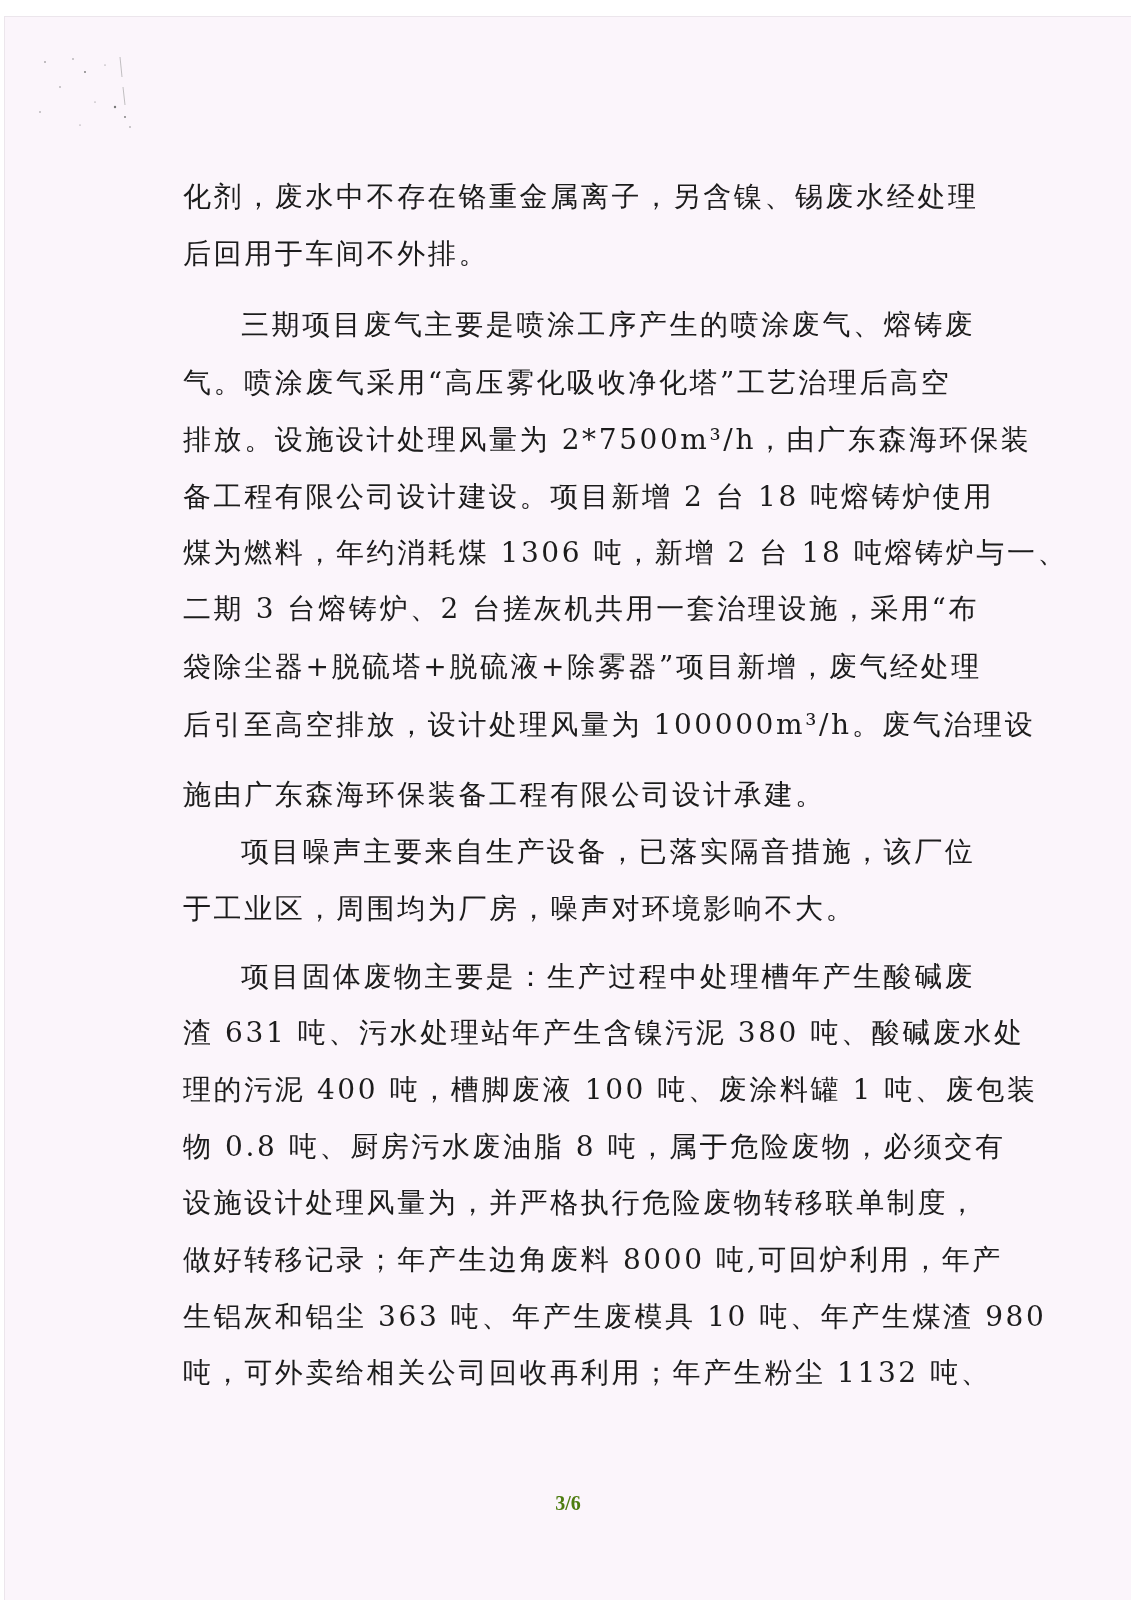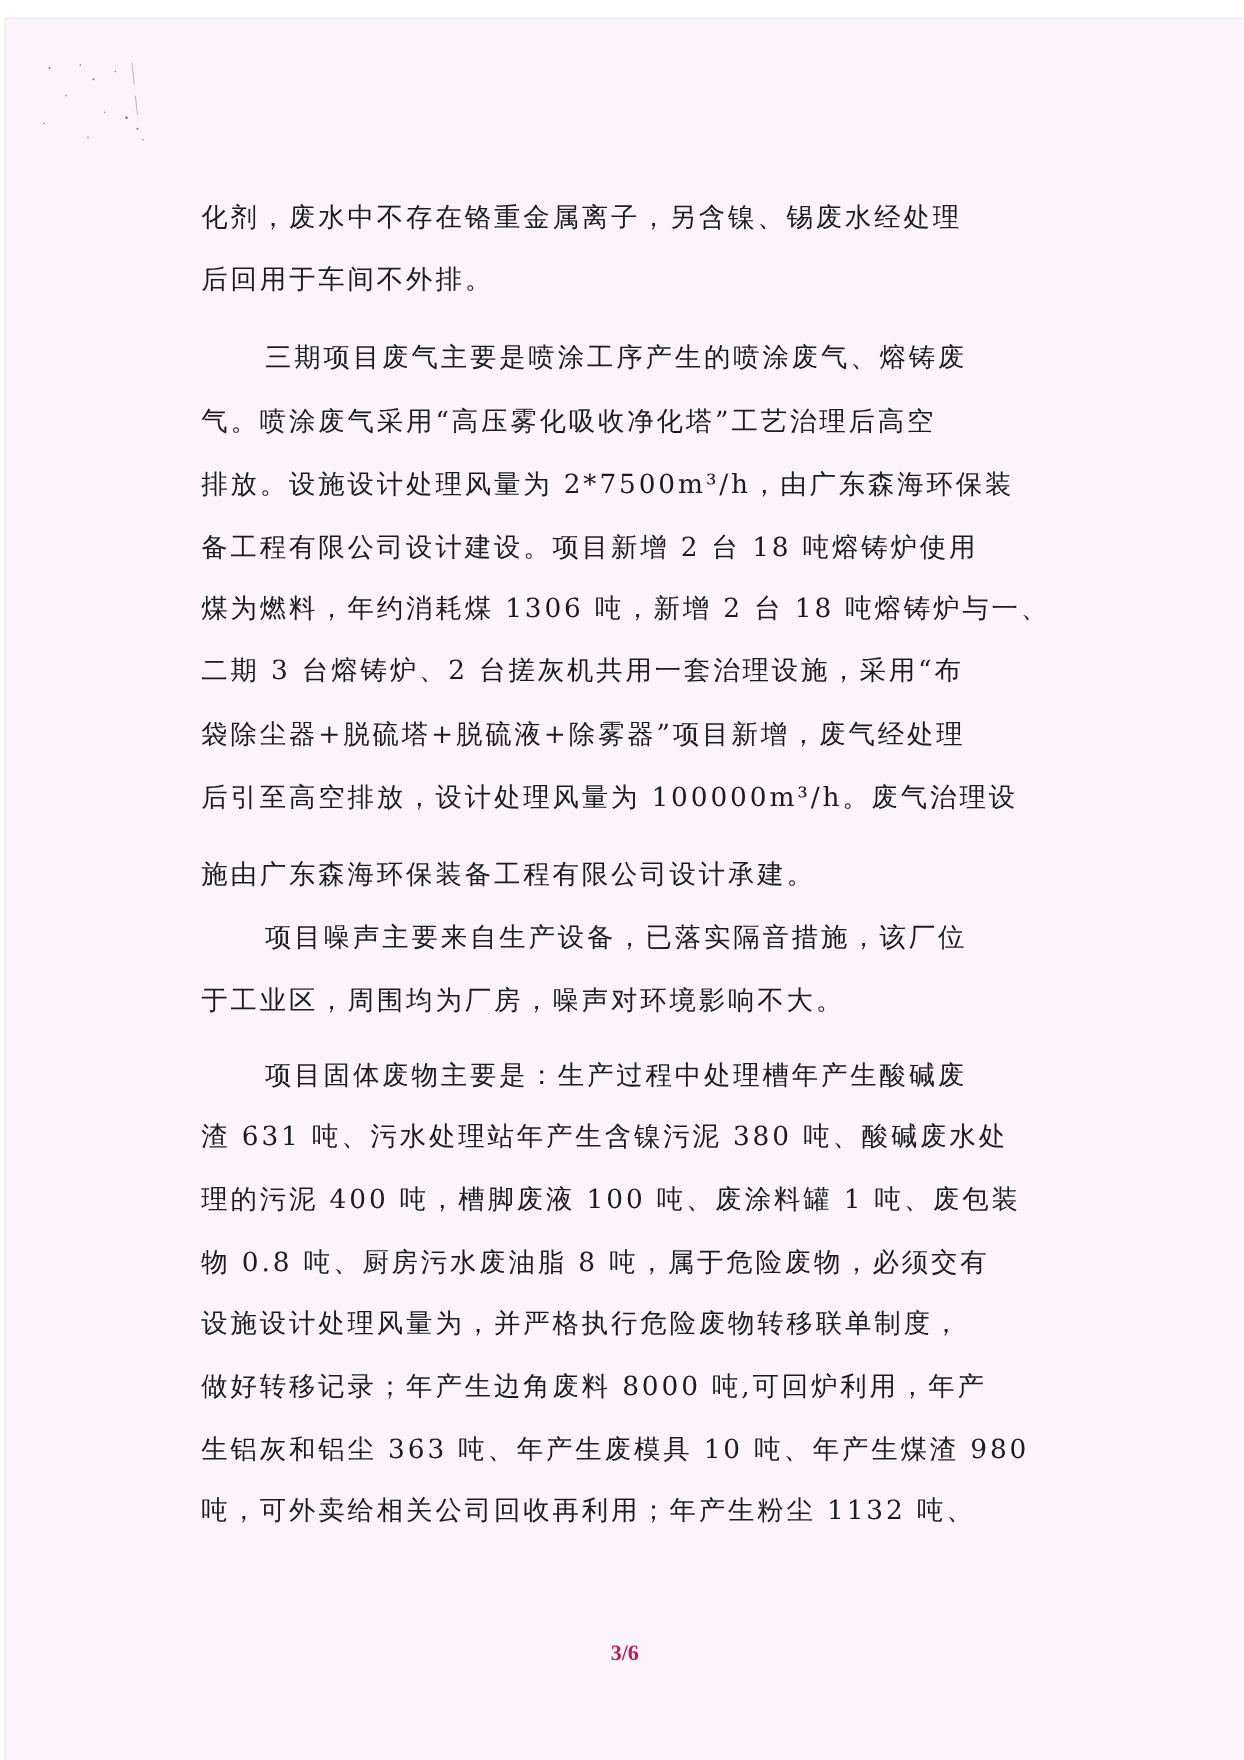--- a/index.html
+++ b/index.html
@@ -16,28 +16,28 @@
       border-left: 1px solid #ece6ec;
     }
     .scan-specks {
       position: absolute; left: 20px; top: 30px; width: 130px; height: 110px;
     }
     .text-block {
       position: absolute; left: 178px; top: 160px; width: 770px;
     }
     .line {
       position: absolute; left: 0; white-space: nowrap;
-      font-size: 24px; color: #1c1c1c; letter-spacing: 2.6px;
+      font-size: 28px; color: #1c1c1c; letter-spacing: 2.6px;
       line-height: 40px; height: 40px;
     }
     .indent { left: 58px; }
     .page-number {
       position: absolute; top: 1475px; left: 0; width: 100%;
       text-align: center; font-family: "Liberation Serif", serif;
-      font-weight: bold; font-size: 20px; color: #be185d;
+      font-weight: bold; font-size: 20px; color: #4d7c0f;
     }
   </style>
 </head>
 <body>
 
 <div class="scan-page">
   <svg class="scan-specks" viewBox="0 0 130 110">
     <g fill="#777">
       <circle cx="20" cy="15" r="0.8"></circle>
         <circle cx="48" cy="12" r="0.7"></circle>

